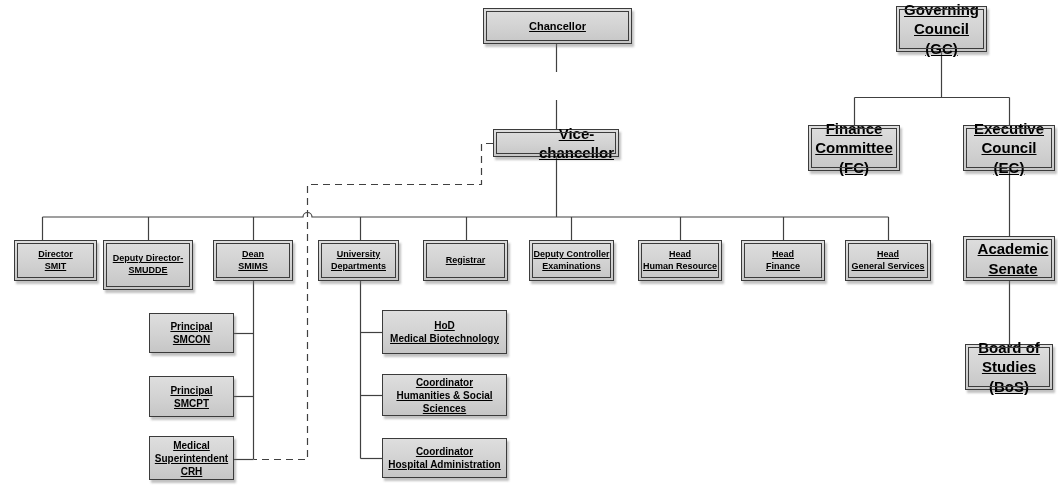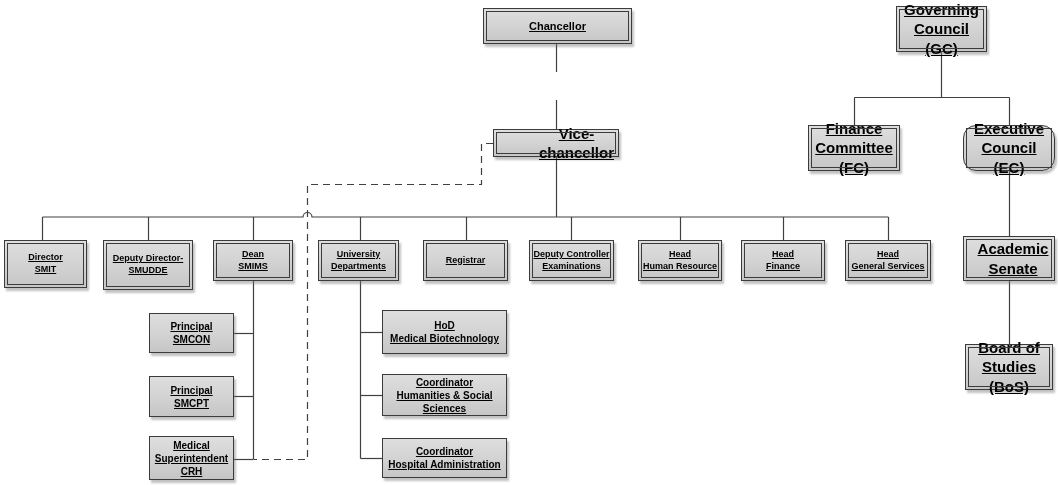--- a/index.html
+++ b/index.html
@@ -89,24 +89,24 @@
 
   <div class="node double lvl2" style="left:896px; top:6px;  width:91px;  height:46px;">Governing Council
 (GC)</div>
 
 
   <div class="node double lvl2" style="left:493px; top:129px; width:126px; height:28px;padding-left:41px;">Vice-chancellor</div>
 
   <div class="node double lvl2" style="left:808px; top:125px; width:92px; height:46px;">Finance Committee
 (FC)</div>
 
-  <div class="node double lvl2" style="left:963px; top:125px; width:92px; height:46px;border-radius:13px;">Executive Council
+  <div class="node double lvl2" style="left:963px; top:125px; width:92px; height:46px;">Executive Council
 (EC)</div>
 
-  <div class="node double" style="left:4px;   top:240px; width:83px; height:48px;">Director
+  <div class="node double" style="left:14px;   top:240px; width:83px; height:41px;">Director
 SMIT</div>
 
   <div class="node double" style="left:103px; top:240px; width:90px; height:50px;">Deputy Director-
 SMUDDE</div>
 
   <div class="node double" style="left:213px; top:240px; width:80px; height:41px;">Dean
 SMIMS</div>
 
   <div class="node double" style="left:318px; top:240px; width:81px; height:41px;">University
 Departments</div>

